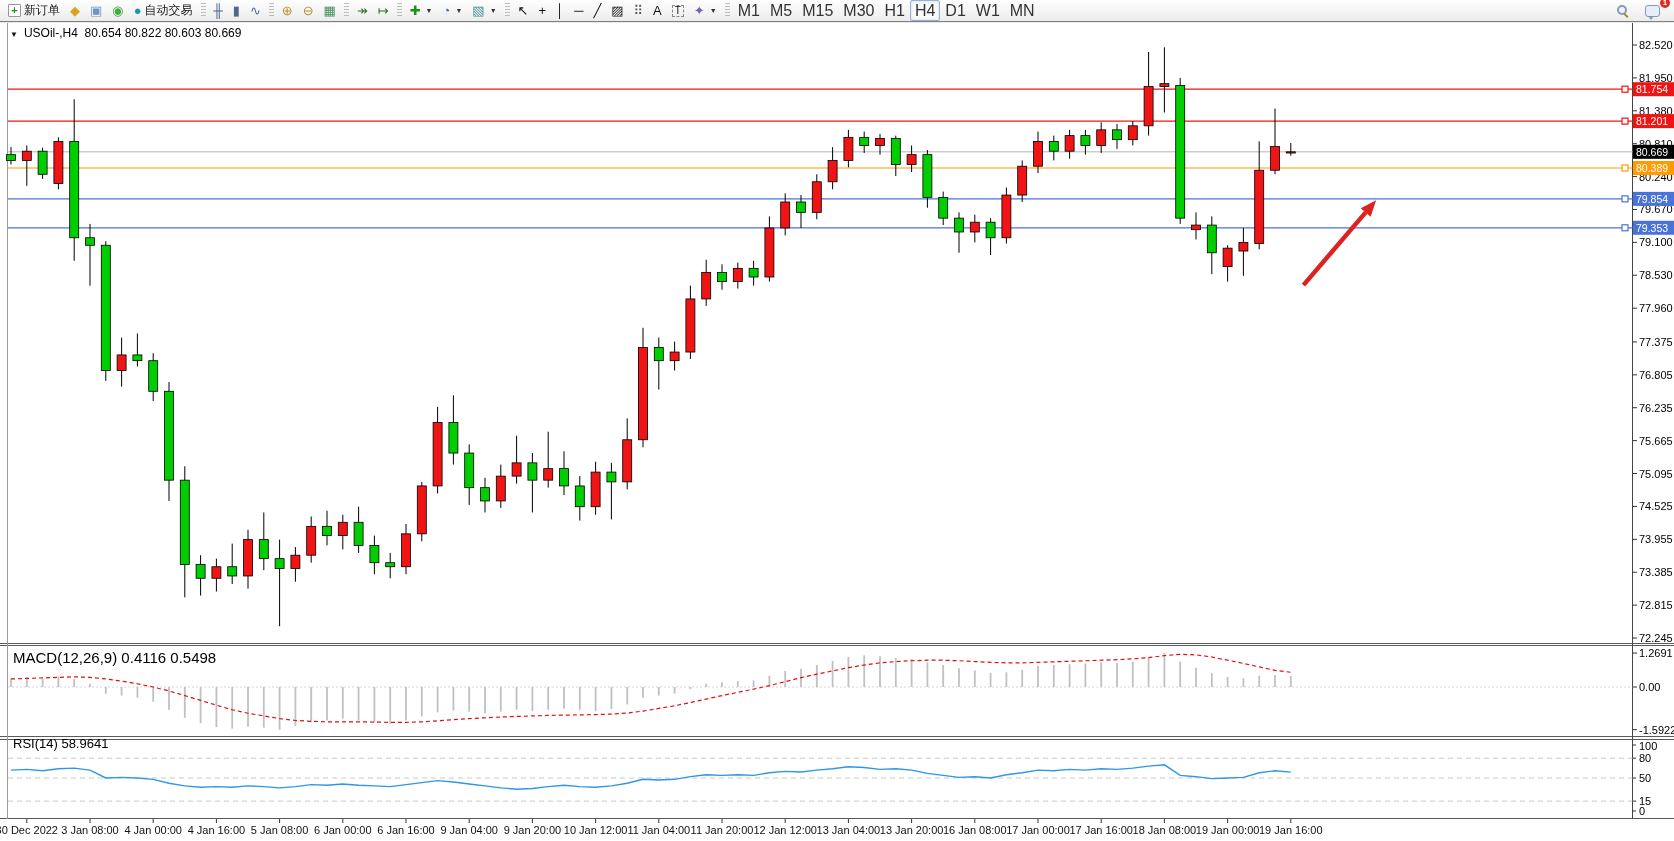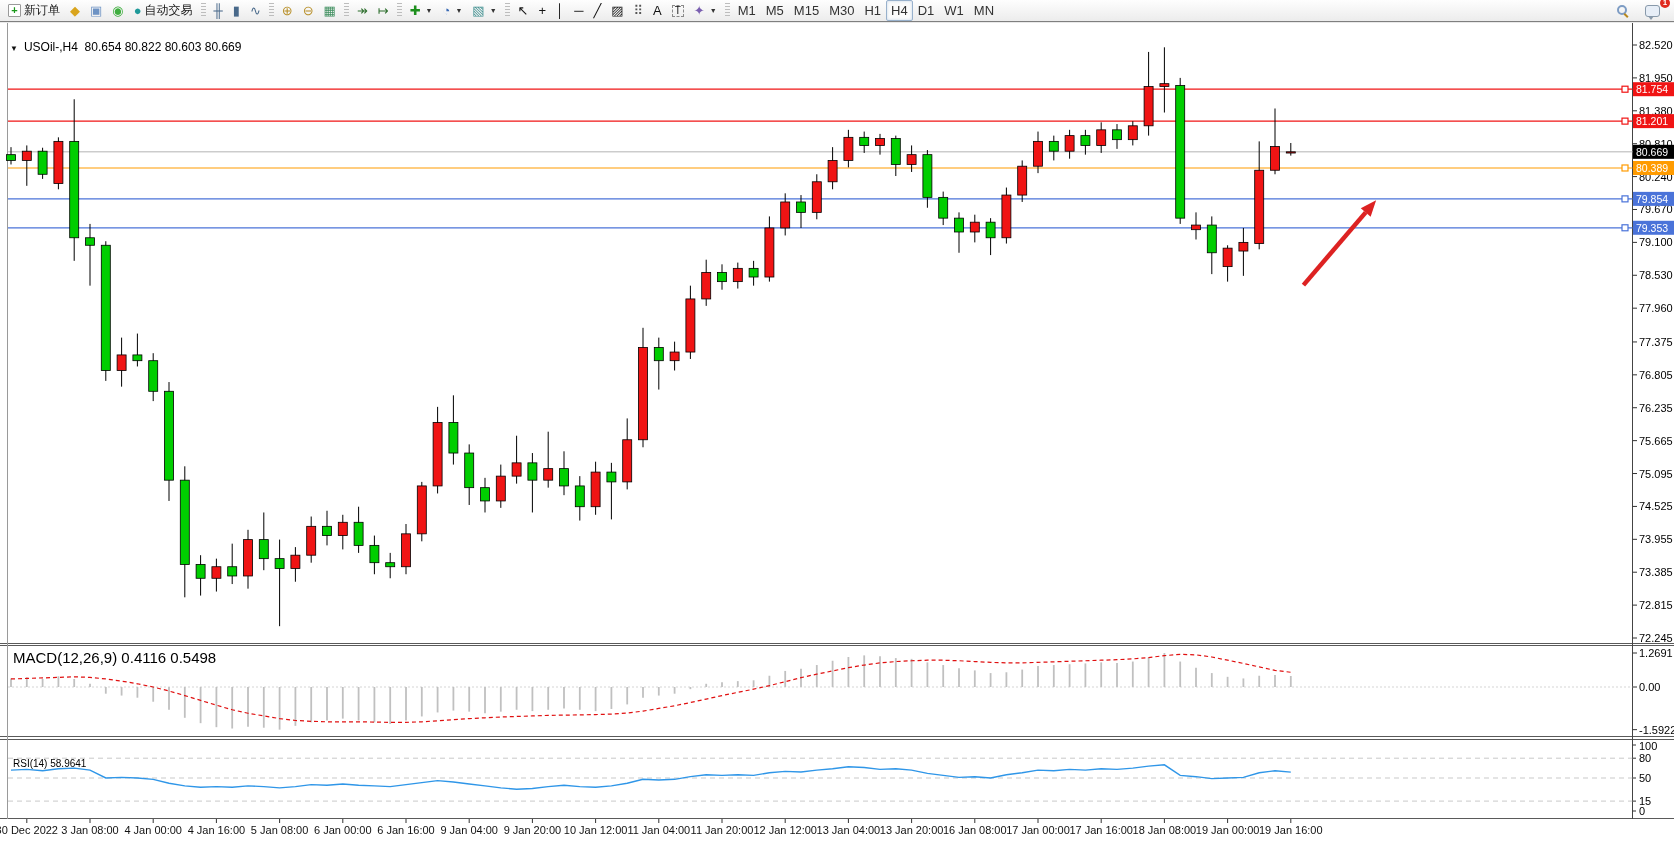--- a/index.html
+++ b/index.html
@@ -4,36 +4,36 @@
 <style>
   html,body{margin:0;padding:0}
   body{width:1674px;height:841px;background:#e9e9e9;font-family:"Liberation Sans",sans-serif;overflow:hidden;position:relative}
   .toolbar{position:absolute;top:0;left:0;width:1674px;height:22px;background:linear-gradient(#fefefe,#ececec);border-bottom:1px solid #7f7f7f;display:flex;align-items:center;padding:0 3px;box-sizing:border-box;z-index:10}
   .tb-btn{display:flex;align-items:center;height:19px;padding:0 4px;gap:3px;border:1px solid transparent;border-radius:2px;font-size:12px;color:#1a1a1a;cursor:default;position:relative;white-space:nowrap}
   .tb-btn.active{background:#fbfbfb;border-color:#98b1cc;box-shadow:inset 0 0 3px #c6d6e8}
   .glyph{font-size:13px;line-height:13px}
   .glyph.docbg{background:#fff;border:1px solid #9a9a9a;width:11px;height:11px;font-size:11px;line-height:10px;text-align:center;font-weight:bold;border-radius:1px}
   .glyph.boxed{border:1px dashed #8a8a8a;font-size:10px;line-height:10px;padding:0 2px}
   .caret{font-size:7px;color:#333;margin-left:2px}
-  .tf-label{font-size:13px;color:#333}
+  .tf-label{font-size:16px;color:#333}
   .grip{width:5px;height:15px;margin:0 3px;background:repeating-linear-gradient(to bottom,#bdbdbd 0 1px,rgba(0,0,0,0) 1px 3px);flex:none}
   .tb-right{margin-left:auto;display:flex;align-items:center;gap:6px;padding-right:6px}
   .icon-search{position:relative;width:13px;height:13px;display:inline-block}
   .icon-search::before{content:"";position:absolute;left:1px;top:1px;width:6px;height:6px;border:2px solid #7d9cc4;border-radius:50%}
   .icon-search::after{content:"";position:absolute;left:9px;top:9px;width:5px;height:2px;background:#b8871c;transform:rotate(45deg);transform-origin:0 0}
   .icon-chat{position:relative;width:13px;height:10px;display:inline-block;background:#e7eef7;border:1px solid #8899aa;border-radius:3px}
   .icon-chat::after{content:"";position:absolute;left:2px;bottom:-4px;width:0;height:0;border-left:3px solid transparent;border-right:3px solid transparent;border-top:4px solid #8899aa}
   .badge{position:absolute;top:-3px;right:-6px;background:#e02b1f;color:#fff;font-size:8px;line-height:10px;min-width:10px;height:10px;border-radius:50%;text-align:center;font-weight:bold}
   #chartwin{position:absolute;top:23px;left:0;width:1674px;height:818px;background:#7dd3fc;z-index:1}
   svg{font-family:"Liberation Sans",sans-serif}
   .overlay{position:absolute;z-index:5;color:#000;white-space:pre}
-  #info-line{top:40px;left:10px;font-size:12px}
+  #info-line{top:26px;left:10px;font-size:12px}
   #info-line .dd{font-size:8px;margin-right:6px;color:#111}
   #macd-label{top:649px;left:13px;font-size:15px}
-  #rsi-label{top:758px;left:13px;font-size:10px}
+  #rsi-label{top:736px;left:13px;font-size:13px}
 </style>
 </head>
 <body>
 
 <div class="toolbar" id="toolbar">
     <div class="tb-btn">
       <span class="glyph docbg" style="color: rgb(28, 154, 28);">+</span>
       <span>新订单</span>
     </div>
     <div class="tb-btn">

